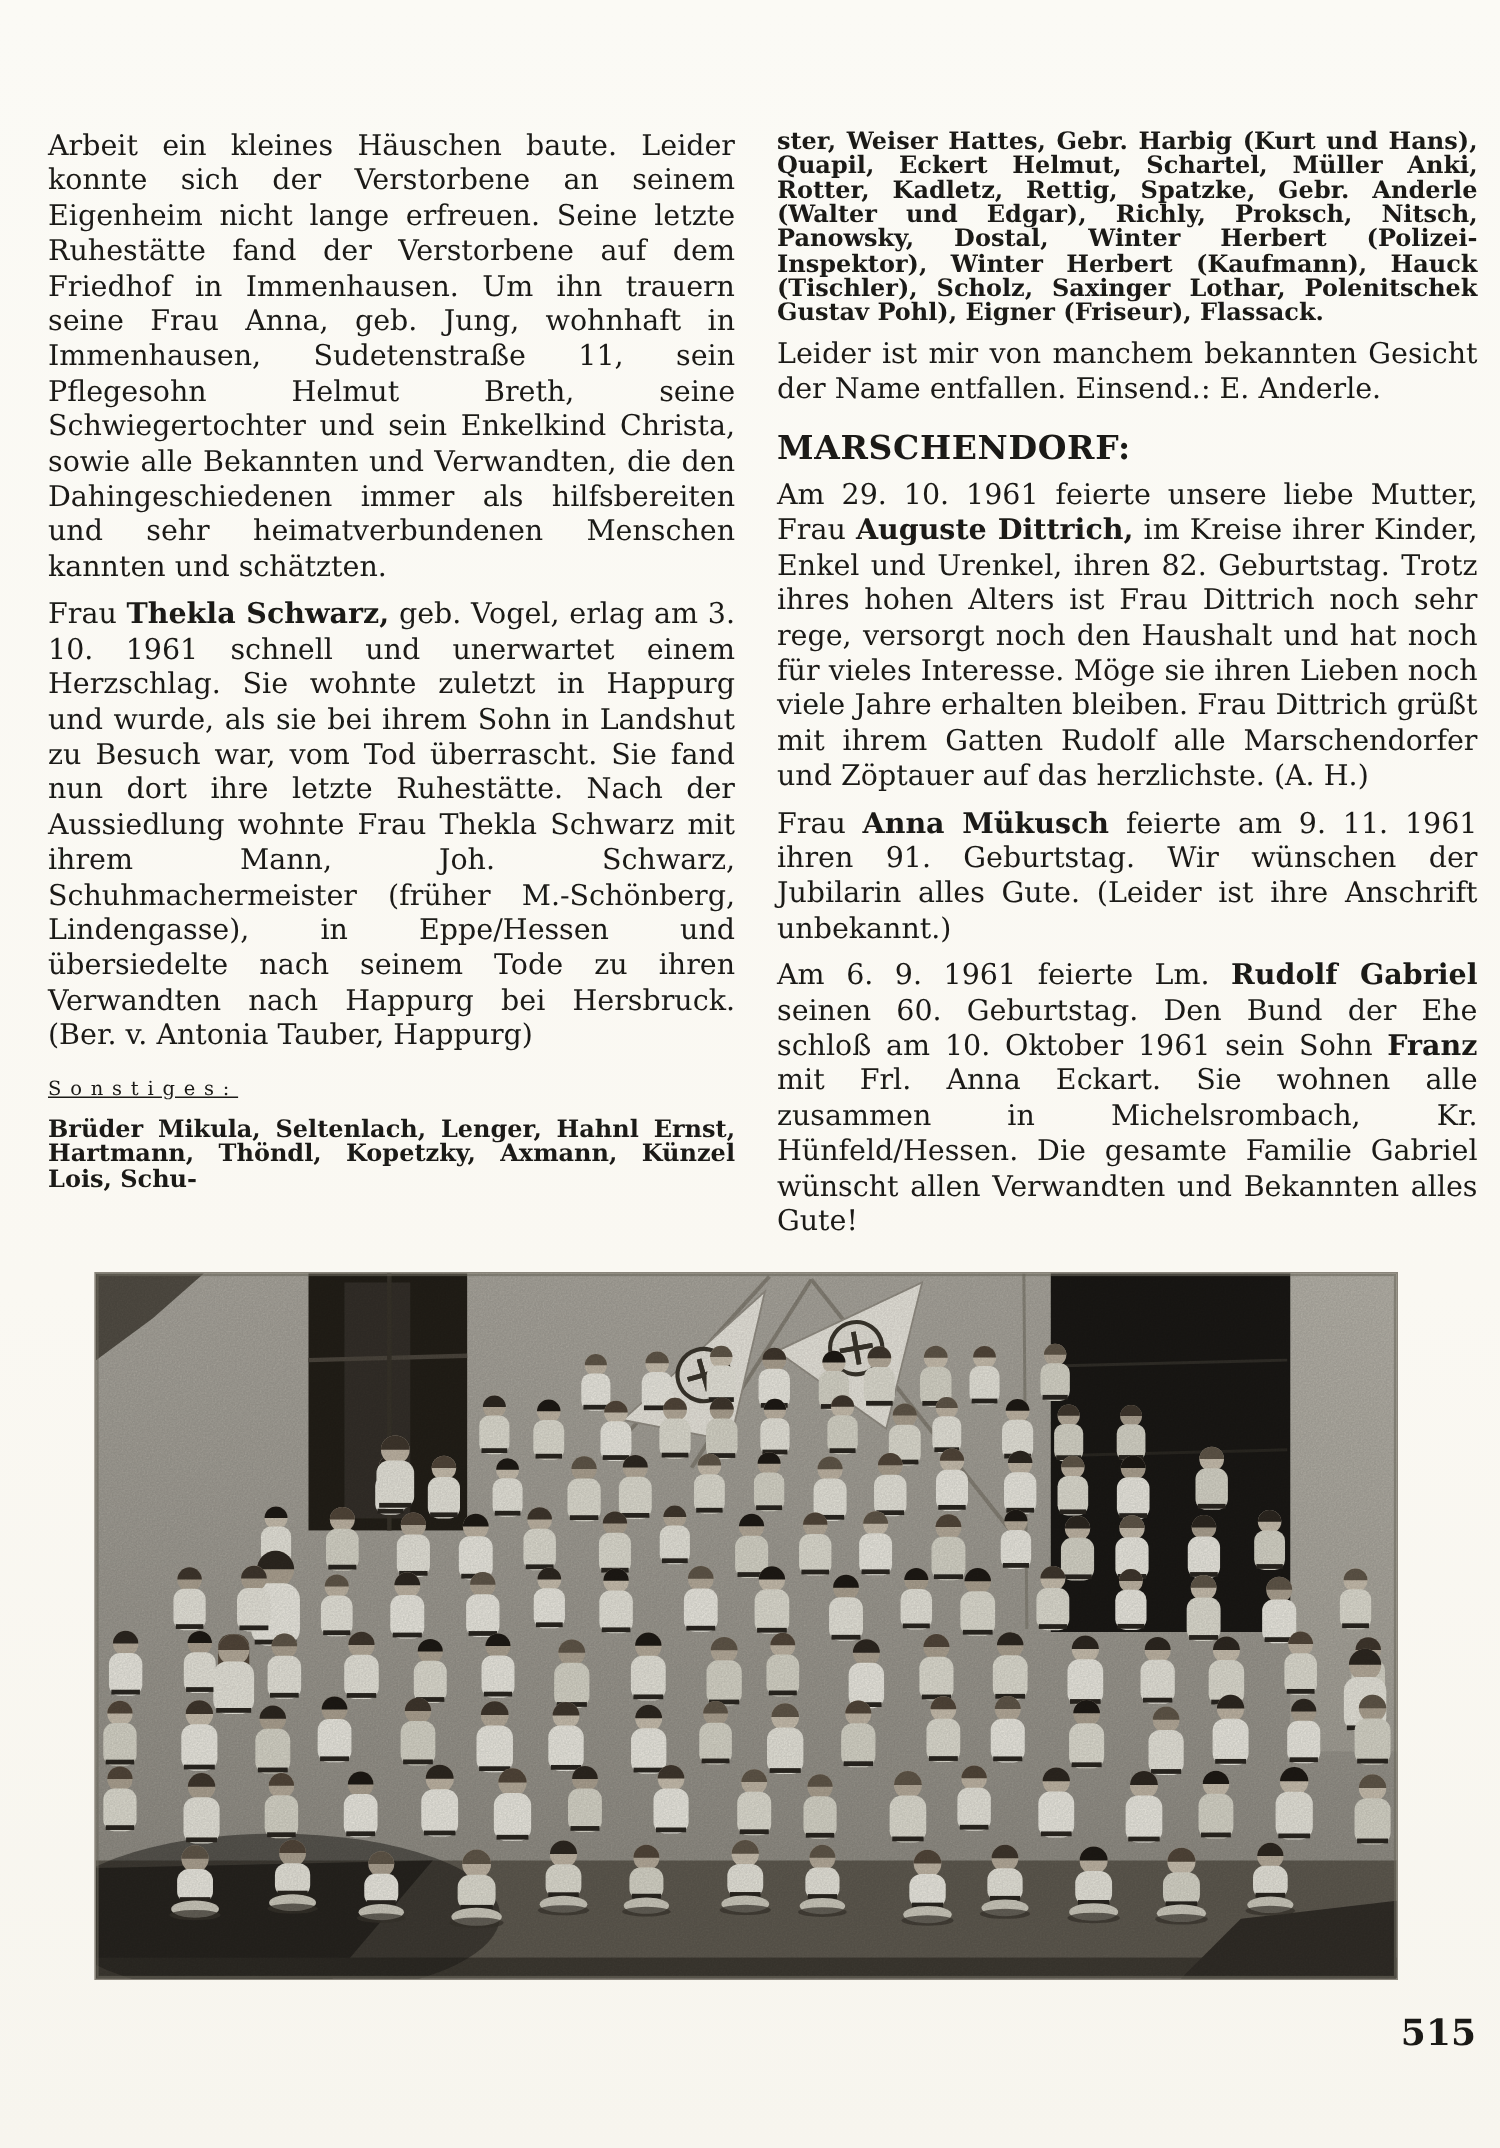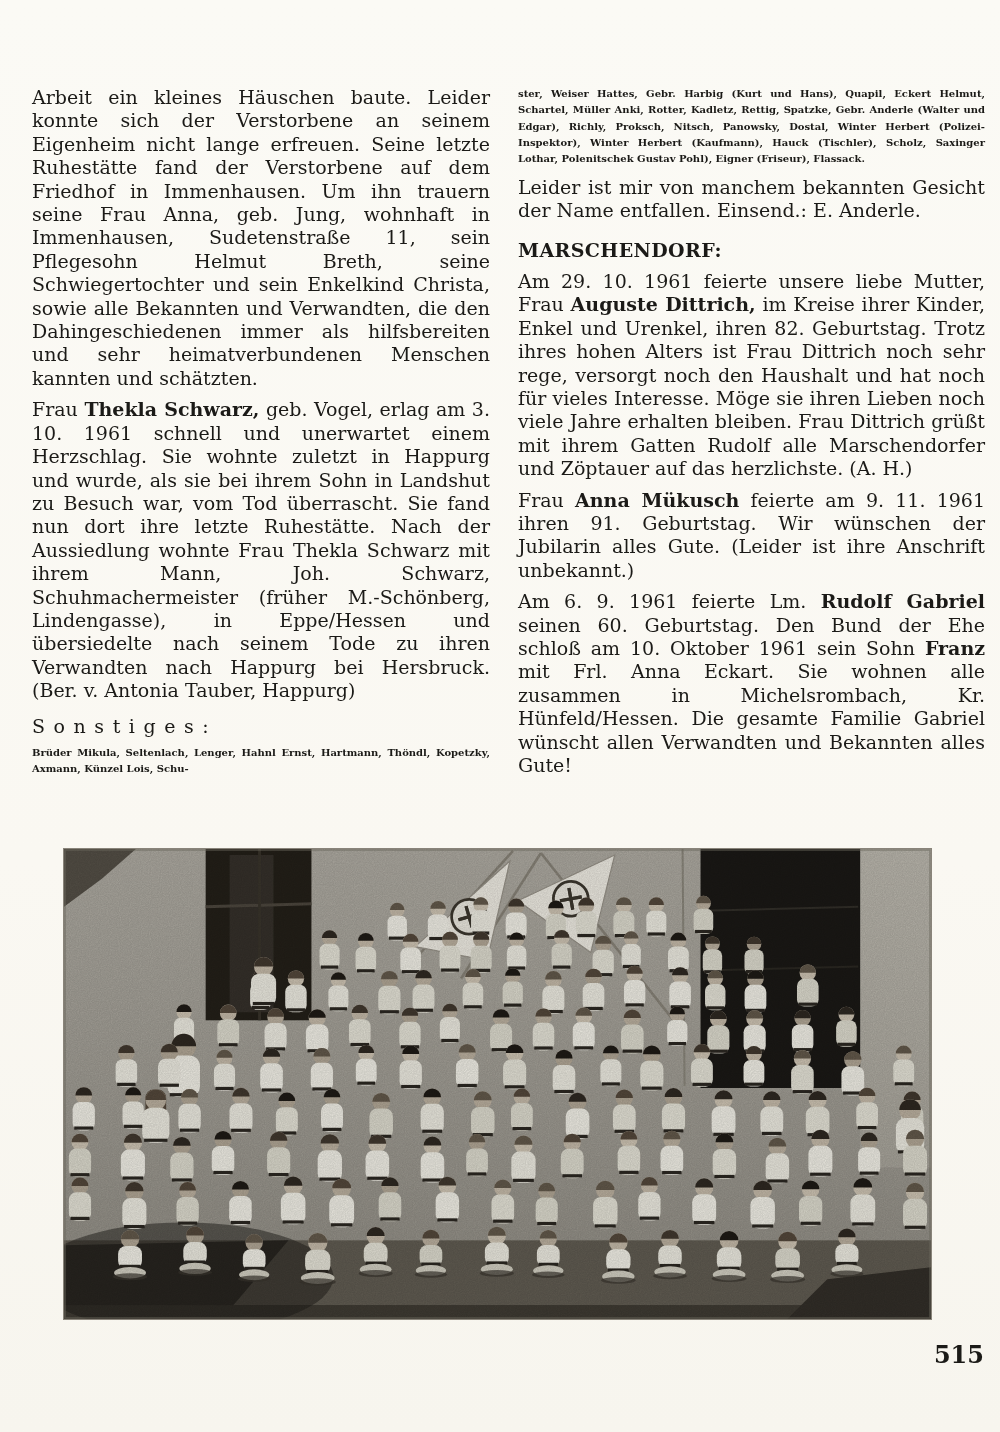--- a/index.html
+++ b/index.html
@@ -10,24 +10,24 @@
     background:linear-gradient(180deg,#fbfaf5 0%,#faf8f2 60%,#f7f5ee 100%);
     font-family:"DejaVu Serif","Liberation Serif",serif;
     color:#1b1a17;
     overflow:hidden;
   }
   .col{position:absolute;text-align:justify;}
   .col-left{left:32px;top:86px;width:458px;}
   .col-right{left:518px;top:86px;width:467px;}
   .body-text{font-size:19px;line-height:23.4px;}
   .body-text p{margin:0 0 8px 0;}
-  .small-text{font-size:10px;line-height:16.35px;font-weight:bold;margin:0 0 6px 0;}
+  .small-text{font-size:16px;line-height:16.35px;font-weight:bold;margin:0 0 6px 0;}
   .b{font-weight:bold;}
-  .section-heading{font-weight:bold;font-size:19px;margin:16px 0 8px 0;letter-spacing:.02em;}
-  .sonstiges-heading{font-size:19px;letter-spacing:.45em;margin:12px 0 7px 0;}
+  .section-heading{font-weight:bold;font-size:22px;margin:16px 0 8px 0;letter-spacing:.02em;}
+  .sonstiges-heading{font-size:13px;letter-spacing:.45em;margin:12px 0 7px 0;text-decoration:underline;}
   .photo{
     position:absolute;left:63px;top:848px;width:869px;height:472px;margin:0;
     border:1px solid #89847a;box-sizing:border-box;background:#a7a399;
   }
   .photo svg{display:block;width:100%;height:100%;}
   .page-number{position:absolute;right:16px;top:1340px;font-weight:bold;font-size:24px;}
 </style>
 </head>
 <body>
 

